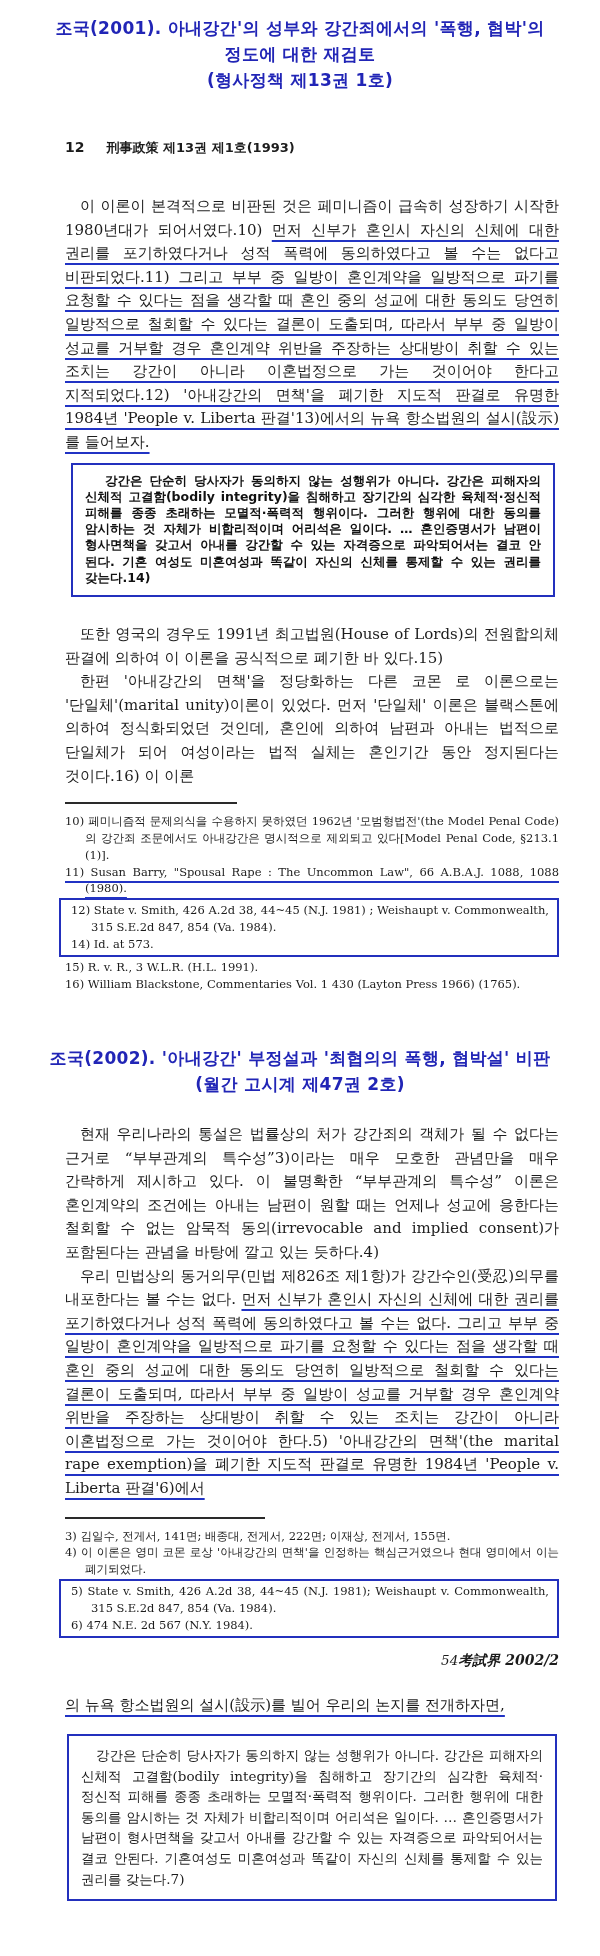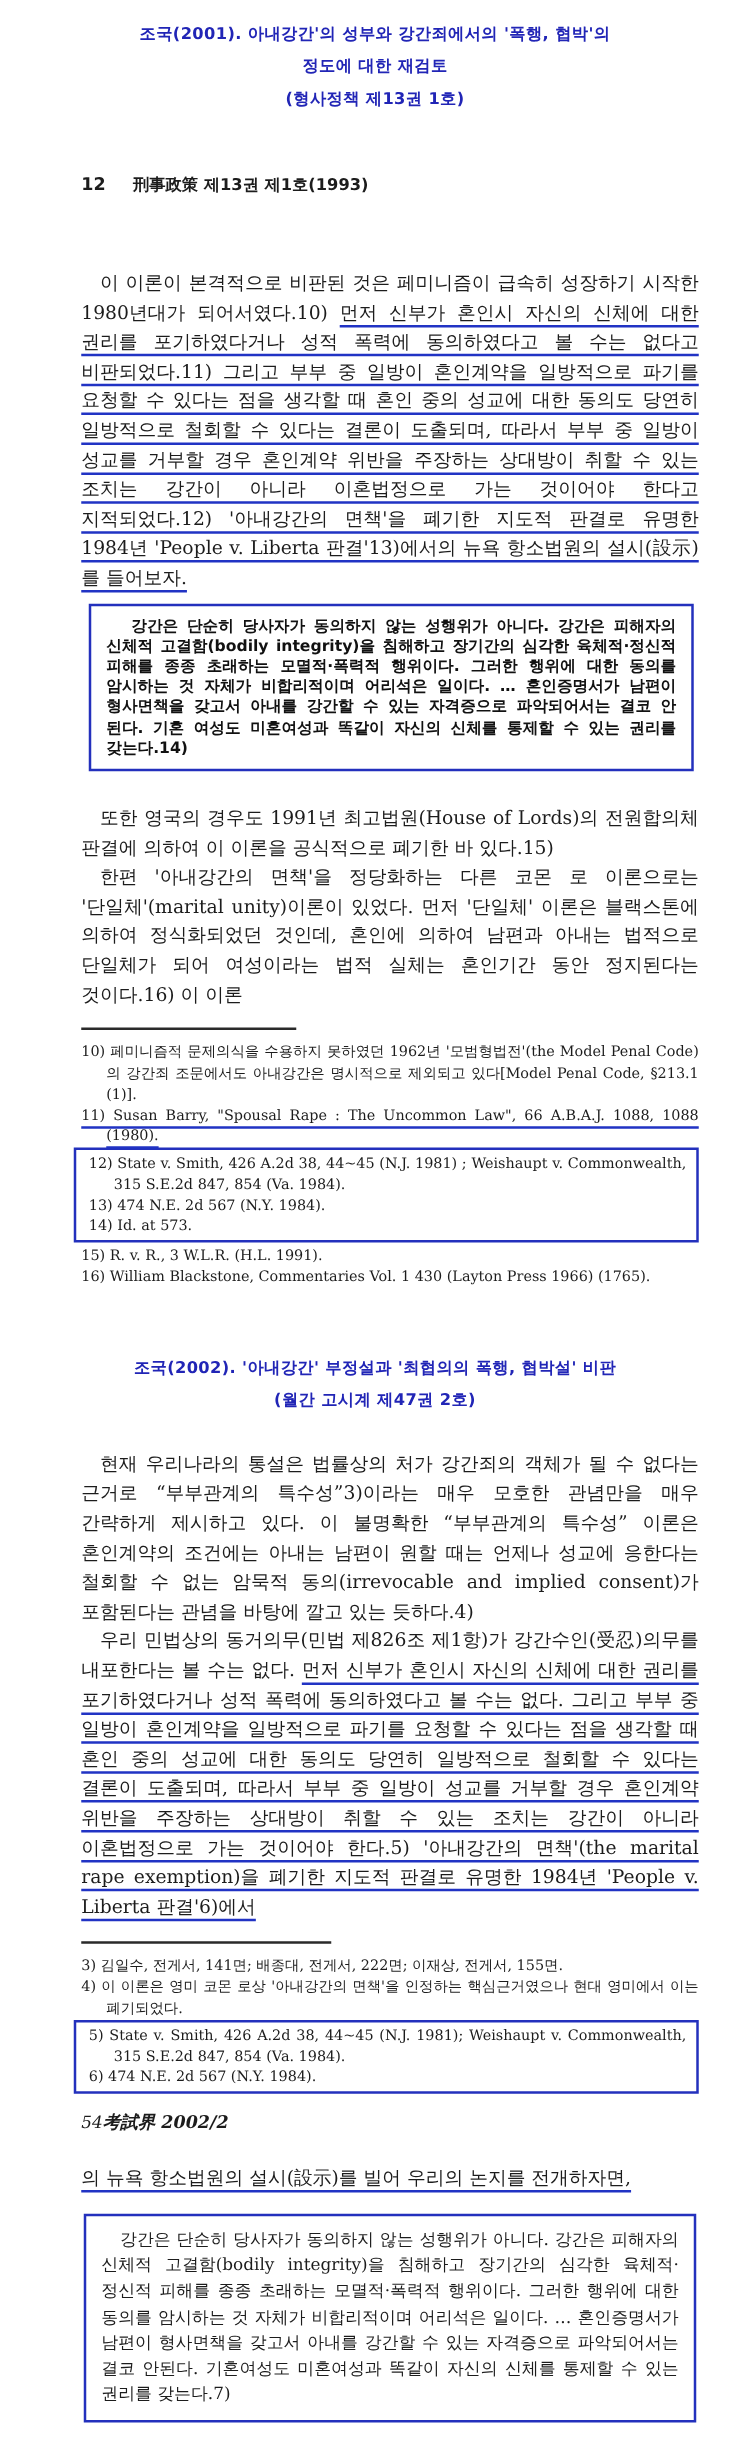--- a/index.html
+++ b/index.html
@@ -7,21 +7,21 @@
   body {
     width:600px; height:1956px; overflow:hidden;
     font-family:"DejaVu Serif","Liberation Serif",serif;
     color:#1c1c1c;
   }
   .caption {
     text-align:center;
     color:#2125b6;
     font-family:"DejaVu Sans","Liberation Sans",sans-serif;
     font-weight:600;
-    font-size:13px;
+    font-size:17px;
     line-height:26px;
     letter-spacing:0.3px;
   }
   .caption-1 { padding-top:15px; }
   .caption-2 { padding-top:52px; }
   .scan {
     padding-left:65px;
     padding-right:41px;
   }
   .page-header {
@@ -62,21 +62,21 @@
   }
   .quote-box.serif2 {
     font-size:13.5px;
     line-height:20.6px;
     text-align:justify;
     text-indent:15px;
     word-break:keep-all;
     margin:16px 2px 0 2px;
     padding:9px 12px 10px 12px;
   }
-  .p-gap1 { margin-top:58px; }
+  .p-gap1 { margin-top:38px; }
   .p-gap2 { margin-top:26px; }
   .sep {
     width:172px;
     border-top:2px solid #2a2a2a;
     margin:14px 0 9px 0;
   }
   .fn {
     font-size:11.5px;
     line-height:16.8px;
     text-align:justify;
@@ -93,21 +93,21 @@
   .section-title {
     font-weight:bold;
     font-size:16px;
     letter-spacing:1.5px;
     margin-top:40px;
     padding-left:58px;
     word-break:keep-all;
   }
   .pg-footer {
     display:flex;
-    justify-content:flex-start;
+    justify-content:flex-end;
     align-items:baseline;
     margin-top:14px;
   }
   .pg-num { font-style:italic; font-size:13.5px; }
   .pg-journal { font-style:italic; font-weight:bold; font-size:14px; }
   .cont-line { margin-top:24px; }
 </style>
 </head>
 <body>
 
@@ -130,21 +130,20 @@
 
   <p class="body-text indent p-gap2">또한 영국의 경우도 1991년 최고법원(House of Lords)의 전원합의체 판결에 의하여 이 이론을 공식적으로 폐기한 바 있다.15)</p>
   <p class="body-text indent">한편 '아내강간의 면책'을 정당화하는 다른 코몬 로 이론으로는 '단일체'(marital unity)이론이 있었다. 먼저 '단일체' 이론은 블랙스톤에 의하여 정식화되었던 것인데, 혼인에 의하여 남편과 아내는 법적으로 단일체가 되어 여성이라는 법적 실체는 혼인기간 동안 정지된다는 것이다.16) 이 이론</p>
 
   <div class="sep"></div>
 
   <div class="fn">10) 페미니즘적 문제의식을 수용하지 못하였던 1962년 '모범형법전'(the Model Penal Code)의 강간죄 조문에서도 아내강간은 명시적으로 제외되고 있다[Model Penal Code, §213.1 (1)].</div>
   <div class="fn ul">11) Susan Barry, "Spousal Rape : The Uncommon Law", 66 A.B.A.J. 1088, 1088 (1980).</div>
   <div class="fn-group-box">
     <div class="fn">12) State v. Smith, 426 A.2d 38, 44~45 (N.J. 1981) ; Weishaupt v. Commonwealth, 315 S.E.2d 847, 854 (Va. 1984).</div>
-    <div class="fn">13) 474 N.E. 2d 567 (N.Y. 1984).</div>
     <div class="fn">14) Id. at 573.</div>
   </div>
   <div class="fn">15) R. v. R., 3 W.L.R. (H.L. 1991).</div>
   <div class="fn">16) William Blackstone, Commentaries Vol. 1 430 (Layton Press 1966) (1765).</div>
 </div>
 
 <div class="caption caption-2">
   <div>조국(2002). '아내강간' 부정설과 '최협의의 폭행, 협박설' 비판</div>
   <div>(월간 고시계 제47권 2호)</div>
 </div>

